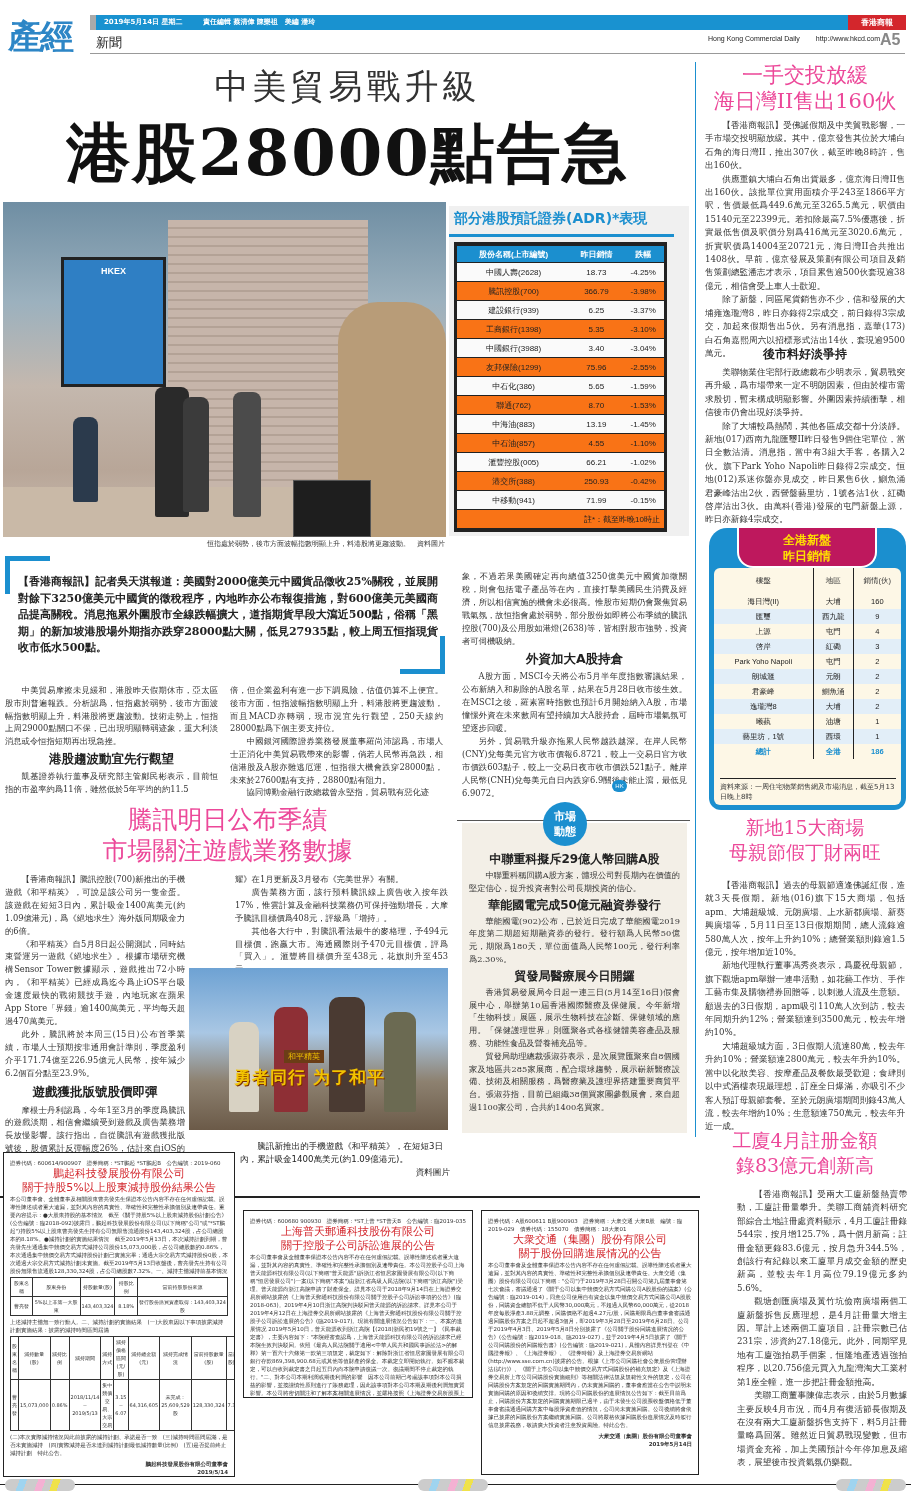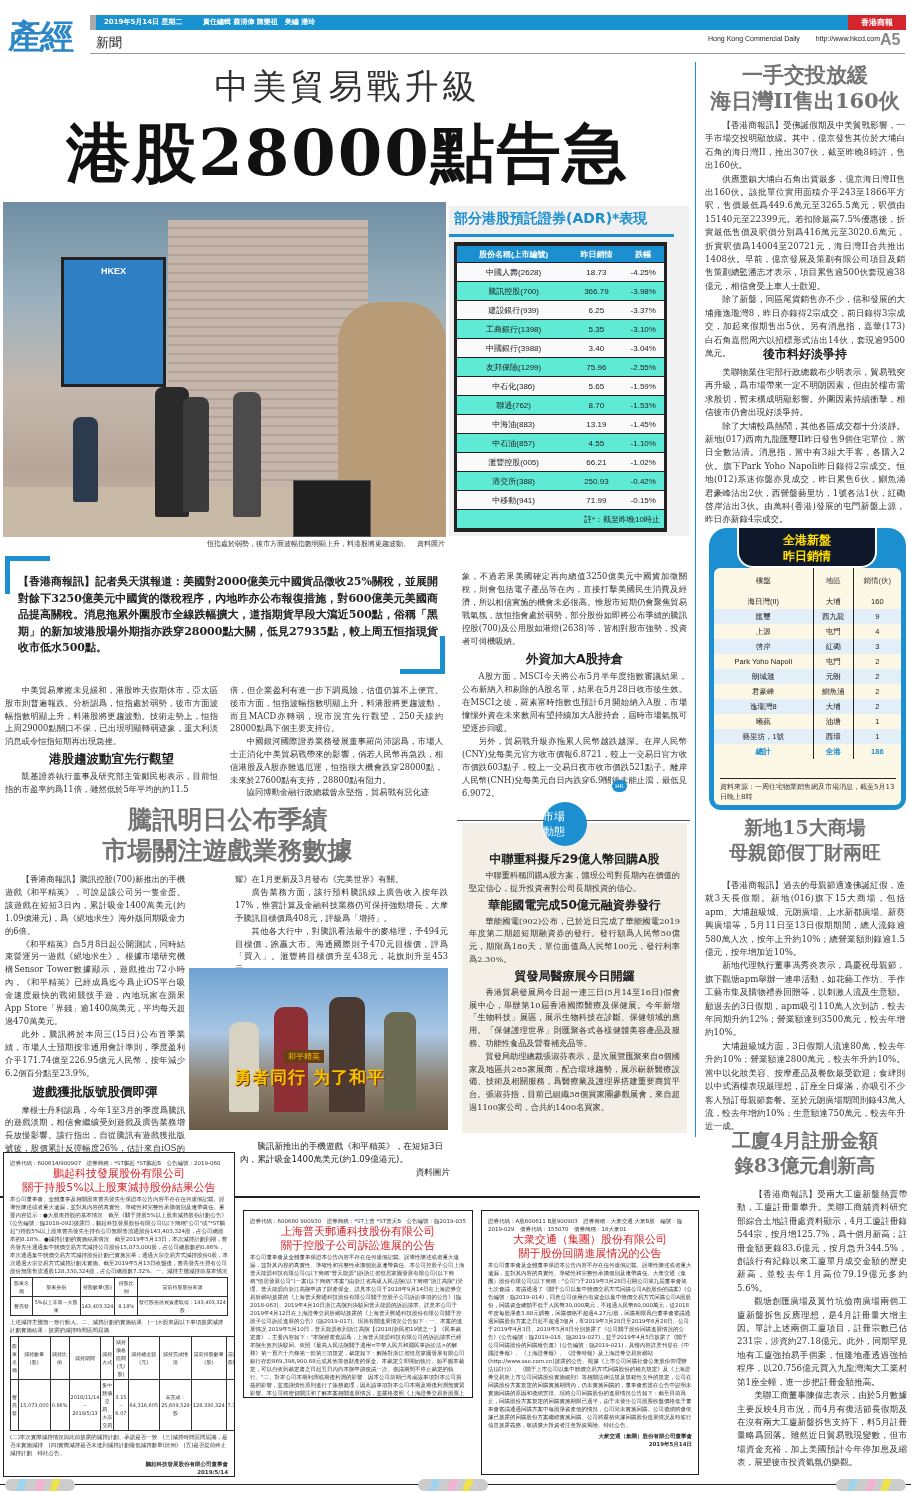--- a/index.html
+++ b/index.html
@@ -26,47 +26,47 @@
 #photo .person{position:absolute;background:#2a2a2a;border-radius:8px 8px 2px 2px}
 #photo .coat{position:absolute;left:335px;top:100px;width:108px;height:235px;background:#b89c78;border-radius:40px 40px 0 0}
 #photo .lug{position:absolute;left:290px;top:278px;width:78px;height:57px;background:#1e1e1e;border:1px solid #555}
 #photo-cap{left:180px;top:539px;width:265px;font-size:7px;text-align:right;font-family:"DejaVu Sans",sans-serif;color:#333}
 
 #adr{left:449px;top:206px;width:240px;height:330px;background:#f0f0f0}
 #adr-title{position:absolute;left:5px;top:4px;font-size:14px;font-weight:bold;color:#1b8fcf;font-family:"DejaVu Sans",sans-serif}
 #adr-line{position:absolute;left:0;top:28px;width:225px;height:3px;background:#1b8fcf}
 #adr-table{position:absolute;left:5px;top:36px;width:213px;border:3px solid #222;background:#222;border-collapse:separate;border-spacing:0 1px;font-family:"Liberation Sans",sans-serif;font-size:8px}
 #adr-table th{background:#1b8fcf;color:#fff;height:16px;font-size:8px}
-#adr-table td{background:#5eead4;height:18px;text-align:center;color:#222}
+#adr-table td{background:#f97316;height:18px;text-align:center;color:#222}
 #adr-table tr:nth-child(odd) td{background:#fafafa}
 #adr-note{text-align:right!important;padding-right:4px;font-size:8px}
 
 #rcol-rule{left:695px;top:62px;width:1px;height:1075px;background:#1b8fcf}
-.rhl{font-family:"DejaVu Serif",serif;font-weight:bold;text-align:center;color:#737373}
+.rhl{font-family:"DejaVu Serif",serif;font-weight:normal;text-align:center;color:#ec4899}
 .body{font-size:8.6px;line-height:13.4px;text-align:justify;color:#333;font-family:"DejaVu Serif",serif}
 .body p{text-indent:2em}
 .subhd{font-family:"DejaVu Sans",sans-serif;font-weight:bold;text-align:center;color:#222}
 
 #ns{left:709px;top:528px;width:197px;height:282px;background:#1b8fcf;border-radius:18px 18px 12px 12px}
-#ns-head{position:absolute;left:28px;top:0;width:140px;height:40px;background:#0f172a;border:2px solid #fff;border-top:none;border-radius:0 0 16px 16px;color:#ffe000;text-align:center;font-weight:bold;font-size:12px;line-height:16px;padding-top:4px;font-family:"DejaVu Sans",sans-serif}
+#ns-head{position:absolute;left:28px;top:0;width:140px;height:40px;background:#be185d;border:2px solid #fff;border-top:none;border-radius:0 0 16px 16px;color:#ffe000;text-align:center;font-weight:bold;font-size:12px;line-height:16px;padding-top:4px;font-family:"DejaVu Sans",sans-serif}
 #ns-inner{position:absolute;left:5px;top:40px;width:187px;height:237px;background:#fdf7e6;border-radius:6px}
 #ns-table{width:100%;border-collapse:collapse;font-size:7.5px;font-family:"Liberation Sans",sans-serif}
 #ns-table th{height:26px;font-weight:normal;color:#333}
 #ns-table td{height:15px;text-align:center;color:#222}
 #ns-table tr:nth-child(even) td{background:#e2eef8}
 #ns-table td+td,#ns-table th+th{border-left:1.5px solid #222}
 #ns-table tr.total td{color:#1b8fcf;font-weight:bold}
 #ns-src{position:absolute;left:6px;top:210px;width:176px;font-size:7px;line-height:10px;color:#333;border-top:1.5px solid #222;padding-top:3px;font-family:"DejaVu Sans",sans-serif}
 
 .bracket{position:absolute;background:#1b8fcf}
 #lead{left:18px;top:574px;width:420px;font-size:11px;line-height:16.5px;font-weight:bold;font-family:"DejaVu Serif",serif;color:#222;text-align:justify}
 
 #mkt{left:462px;top:823px;width:225px;height:310px;background:#f3efe7}
 #mkt-line{left:457px;top:820px;width:233px;height:1px;background:#555}
-#mkt-badge{left:543px;top:802px;width:44px;height:44px;border-radius:50%;background:#1b8fcf;color:#fff;font-size:11px;line-height:15px;text-align:left;padding-top:7px;font-family:"DejaVu Sans",sans-serif;font-weight:normal}
+#mkt-badge{left:543px;top:802px;width:44px;height:44px;border-radius:50%;background:#1b8fcf;color:#fff;font-size:11px;line-height:15px;text-align:center;padding-top:7px;font-family:"DejaVu Sans",sans-serif;font-weight:bold}
 
 #game{left:189px;top:968px;width:259px;height:162px;background:linear-gradient(180deg,#6ea2d3 0%,#a9c7e4 40%,#8d8170 70%,#6b5a48 100%);overflow:hidden}
 #game .fig{position:absolute;bottom:18px;background:#4a3f38;border-radius:10px 10px 2px 2px}
 #game .slogan{position:absolute;left:45px;top:98px;font-size:17px;font-weight:bold;color:#f2c300;text-shadow:1px 1px 0 #7a2f00;font-family:"DejaVu Sans",sans-serif;letter-spacing:1px}
 #game .logo{position:absolute;left:95px;top:82px;font-size:8px;color:#f2c300;background:#6b3d16;padding:1px 4px;font-family:"DejaVu Sans",sans-serif}
 #game-cap{left:240px;top:1140px;width:210px;font-size:8.6px;line-height:13px;font-family:"DejaVu Sans",sans-serif;color:#222}
 
 #bottom-rule{left:0;top:1196px;width:700px;height:1.5px;background:#222}
 #bottom-rule2{left:0;top:1484px;width:911px;height:1px;background:#222}
 .ad{position:absolute;border:1.5px solid #222;background:#fff;padding:6px 6px;font-size:5.5px;line-height:8px;color:#333;font-family:"DejaVu Sans",sans-serif;overflow:hidden}

